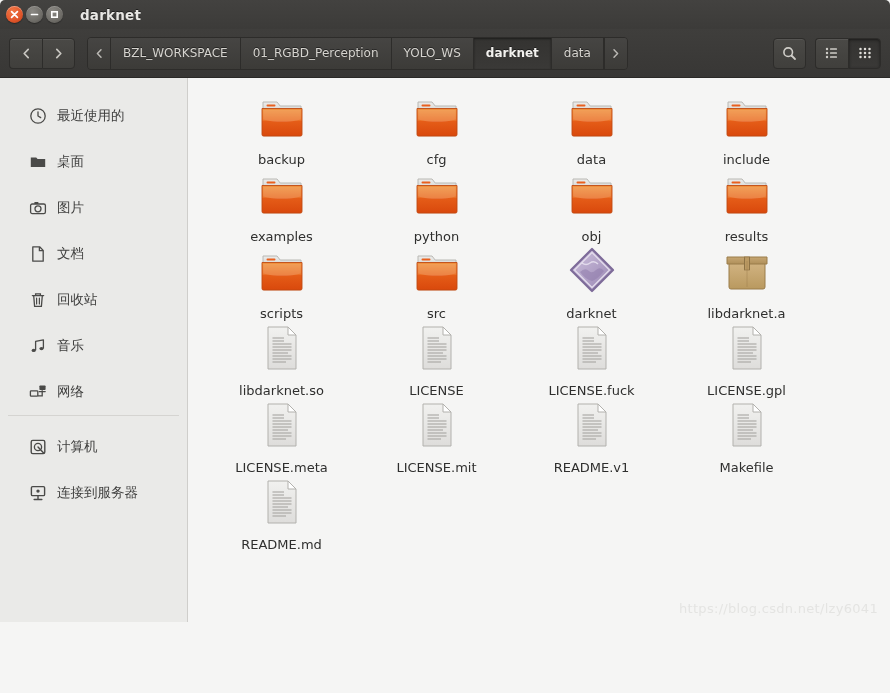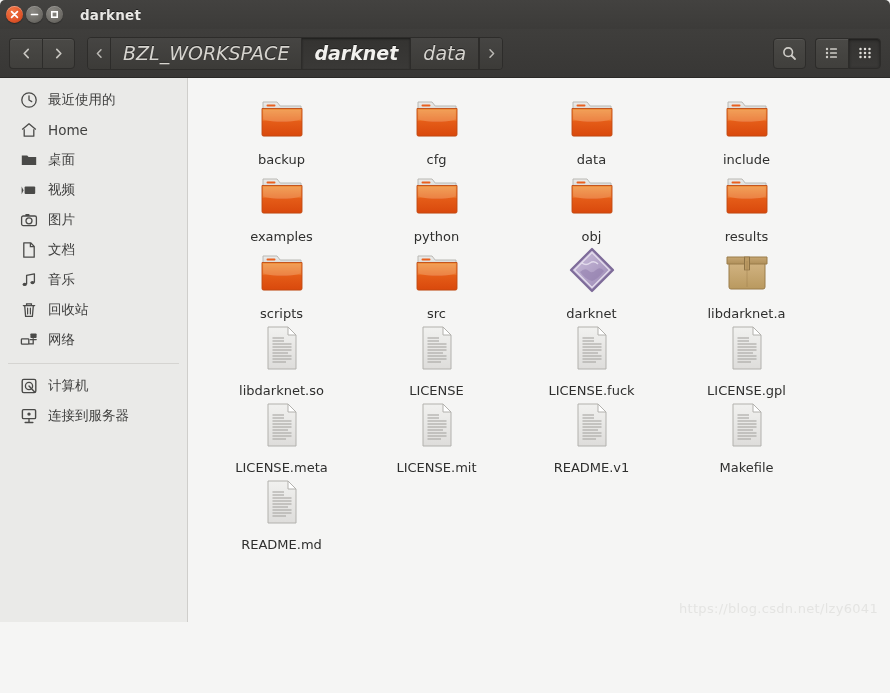--- a/index.html
+++ b/index.html
@@ -79,27 +79,26 @@
     width: 23px;
     background: linear-gradient(to bottom, #464543 0%, #3c3b38 100%);
     display: flex; align-items: center; justify-content: center;
     color: #b9b7b2;
     border-right: 1px solid #2d2c2a;
   }
   .bc-arrow.end { border-right: none; border-left: 1px solid #2d2c2a; }
   .bc-crumb {
     display: flex; align-items: center;
     padding: 0 12px;
-    font-size: 19px;
+    font-size: 12px;
     color: #d6d4cf;
     background: linear-gradient(to bottom, #464543 0%, #3c3b38 100%);
     border-right: 1px solid #2d2c2a;
     text-shadow: 0 -1px 0 rgba(0,0,0,.45);
     white-space: nowrap;
-    font-style: italic;
   }
   .bc-crumb:last-of-type { border-right: none; }
   .bc-crumb.active {
     font-weight: bold;
     color: #f2f1ee;
     background: linear-gradient(to bottom, #343331 0%, #3a3937 100%);
     box-shadow: inset 0 1px 2px rgba(0,0,0,.45);
   }
   #toolbar-right { margin-left: auto; display: flex; align-items: center; gap: 9px; }
   .view-btn.active {
@@ -114,23 +113,24 @@
   #sidebar {
     width: 188px; flex: 0 0 188px;
     background: #eaeae8;
     border-right: 1px solid #cfcecb;
     padding-top: 7px;
     overflow: hidden;
   }
   .side-item {
     height: 30px;
     display: flex; align-items: center;
-    padding-left: 19px;
+    padding-left: 28px;
     color: #3f3f3e;
     font-size: 13.5px;
+    margin-top: 16px;
   }
   .side-icon {
     width: 20px; height: 20px; margin-right: 9px;
     display: flex; align-items: center; justify-content: center;
     flex: 0 0 20px; color: #4a4a48;
   }
   .side-sep { height: 1px; background: #d5d4d1; margin: 8px 8px 7px 8px; }
 
   
   #content {
@@ -205,20 +205,22 @@
       </div>
     </div>
 
     <div id="breadcrumb">
       <div class="bc-arrow">
         <svg width="11" height="11" viewBox="0 0 11 11">
             <path d="M7 1.8 L3.4 5.5 L7 9.2" stroke="#bab8b3" stroke-width="1.5" fill="none" stroke-linecap="round" stroke-linejoin="round"></path>
           </svg>
       </div>
       <div class="bc-crumb">BZL_WORKSPACE</div>
+      <div class="bc-crumb">01_RGBD_Perception</div>
+      <div class="bc-crumb">YOLO_WS</div>
       <div class="bc-crumb active">darknet</div>
       <div class="bc-crumb">data</div>
       <div class="bc-arrow end">
         <svg width="11" height="11" viewBox="0 0 11 11">
             <path d="M4 1.8 L7.6 5.5 L4 9.2" stroke="#bab8b3" stroke-width="1.5" fill="none" stroke-linecap="round" stroke-linejoin="round"></path>
           </svg>
       </div>
     </div>
 
     <div id="toolbar-right">
@@ -269,82 +271,64 @@
               <svg width="18" height="18" viewBox="0 0 18 18">
                 <circle cx="9" cy="9" r="7.2" stroke="#4a4a48" stroke-width="1.3" fill="none"></circle>
                 <path d="M9 4.8 V9 L11.7 10.6" stroke="#4a4a48" stroke-width="1.3" fill="none" stroke-linecap="round"></path>
               </svg>
             </span>
             <span>最近使用的</span>
           </div>
           <div class="side-item">
             <span class="side-icon">
               <svg width="18" height="18" viewBox="0 0 18 18">
-                <path d="M2.2 8.6 L9 2.8 L15.8 8.6" stroke="#4a4a48" stroke-width="1.3" fill="none" stroke-linejoin="round"></path>
-                <path d="M4.2 8.2 V15.2 H13.8 V8.2" stroke="#4a4a48" stroke-width="1.3" fill="none" stroke-linejoin="round"></path>
-              </svg>
-            </span>
-            <span>Home</span>
-          </div>
-          <div class="side-item">
-            <span class="side-icon">
-              <svg width="18" height="18" viewBox="0 0 18 18">
                 <path d="M1.8 4.4 H7.2 L8.6 6 H16.2 V14 H1.8 Z" fill="#4a4a48"></path>
               </svg>
             </span>
             <span>桌面</span>
-          </div>
-          <div class="side-item">
-            <span class="side-icon">
-              <svg width="18" height="18" viewBox="0 0 18 18">
-                <rect x="4.6" y="5.6" width="10.6" height="7.4" rx="1" fill="#4a4a48"></rect>
-                <path d="M1.6 5.4 L3.6 9.3 L1.6 13.2 Z" fill="#4a4a48"></path>
-              </svg>
-            </span>
-            <span>视频</span>
           </div>
           <div class="side-item">
             <span class="side-icon">
               <svg width="18" height="18" viewBox="0 0 18 18">
                 <rect x="1.6" y="5" width="14.8" height="9.6" rx="1.6" stroke="#4a4a48" stroke-width="1.3" fill="none"></rect>
                 <circle cx="9" cy="9.8" r="3" stroke="#4a4a48" stroke-width="1.3" fill="none"></circle>
                 <rect x="5.4" y="3" width="4" height="2" rx=".6" fill="#4a4a48"></rect>
               </svg>
             </span>
             <span>图片</span>
           </div>
           <div class="side-item">
             <span class="side-icon">
               <svg width="18" height="18" viewBox="0 0 18 18">
                 <path d="M3.8 1.8 H10.6 L14.2 5.4 V16.2 H3.8 Z" stroke="#4a4a48" stroke-width="1.3" fill="none" stroke-linejoin="round"></path>
                 <path d="M10.4 1.9 V5.6 H14.1" stroke="#4a4a48" stroke-width="1.3" fill="none"></path>
               </svg>
             </span>
             <span>文档</span>
-          </div>
-          <div class="side-item">
-            <span class="side-icon">
-              <svg width="18" height="18" viewBox="0 0 18 18">
-                <path d="M6.6 13.2 V4.4 L14.4 2.8 V11.4" stroke="#4a4a48" stroke-width="1.3" fill="none" stroke-linejoin="round"></path>
-                <ellipse cx="4.7" cy="13.4" rx="2.1" ry="1.7" fill="#4a4a48"></ellipse>
-                <ellipse cx="12.5" cy="11.6" rx="2.1" ry="1.7" fill="#4a4a48"></ellipse>
-              </svg>
-            </span>
-            <span>音乐</span>
           </div>
           <div class="side-item">
             <span class="side-icon">
               <svg width="18" height="18" viewBox="0 0 18 18">
                 <path d="M3.4 4.6 H14.6" stroke="#4a4a48" stroke-width="1.4" stroke-linecap="round"></path>
                 <path d="M6.6 4.4 V2.8 H11.4 V4.4" stroke="#4a4a48" stroke-width="1.3" fill="none"></path>
                 <path d="M4.7 4.8 L5.6 15.4 H12.4 L13.3 4.8" stroke="#4a4a48" stroke-width="1.3" fill="none" stroke-linejoin="round"></path>
                 <path d="M7.6 7.2 V13 M10.4 7.2 V13" stroke="#4a4a48" stroke-width="1.2" stroke-linecap="round"></path>
               </svg>
             </span>
             <span>回收站</span>
+          </div>
+          <div class="side-item">
+            <span class="side-icon">
+              <svg width="18" height="18" viewBox="0 0 18 18">
+                <path d="M6.6 13.2 V4.4 L14.4 2.8 V11.4" stroke="#4a4a48" stroke-width="1.3" fill="none" stroke-linejoin="round"></path>
+                <ellipse cx="4.7" cy="13.4" rx="2.1" ry="1.7" fill="#4a4a48"></ellipse>
+                <ellipse cx="12.5" cy="11.6" rx="2.1" ry="1.7" fill="#4a4a48"></ellipse>
+              </svg>
+            </span>
+            <span>音乐</span>
           </div>
           <div class="side-item">
             <span class="side-icon">
               <svg width="18" height="18" viewBox="0 0 18 18">
                 <rect x="1.4" y="7.8" width="7.4" height="5.4" rx=".8" stroke="#4a4a48" stroke-width="1.3" fill="none"></rect>
                 <rect x="10.4" y="2.4" width="6.2" height="4.6" rx=".8" fill="#4a4a48"></rect>
                 <path d="M10.2 8.6 L16.2 8.6" stroke="#4a4a48" stroke-width="1.3" stroke-linecap="round"></path>
                 <path d="M13.2 7.2 V12.8 H9" stroke="#4a4a48" stroke-width="1.3" fill="none"></path>
               </svg>
             </span>

